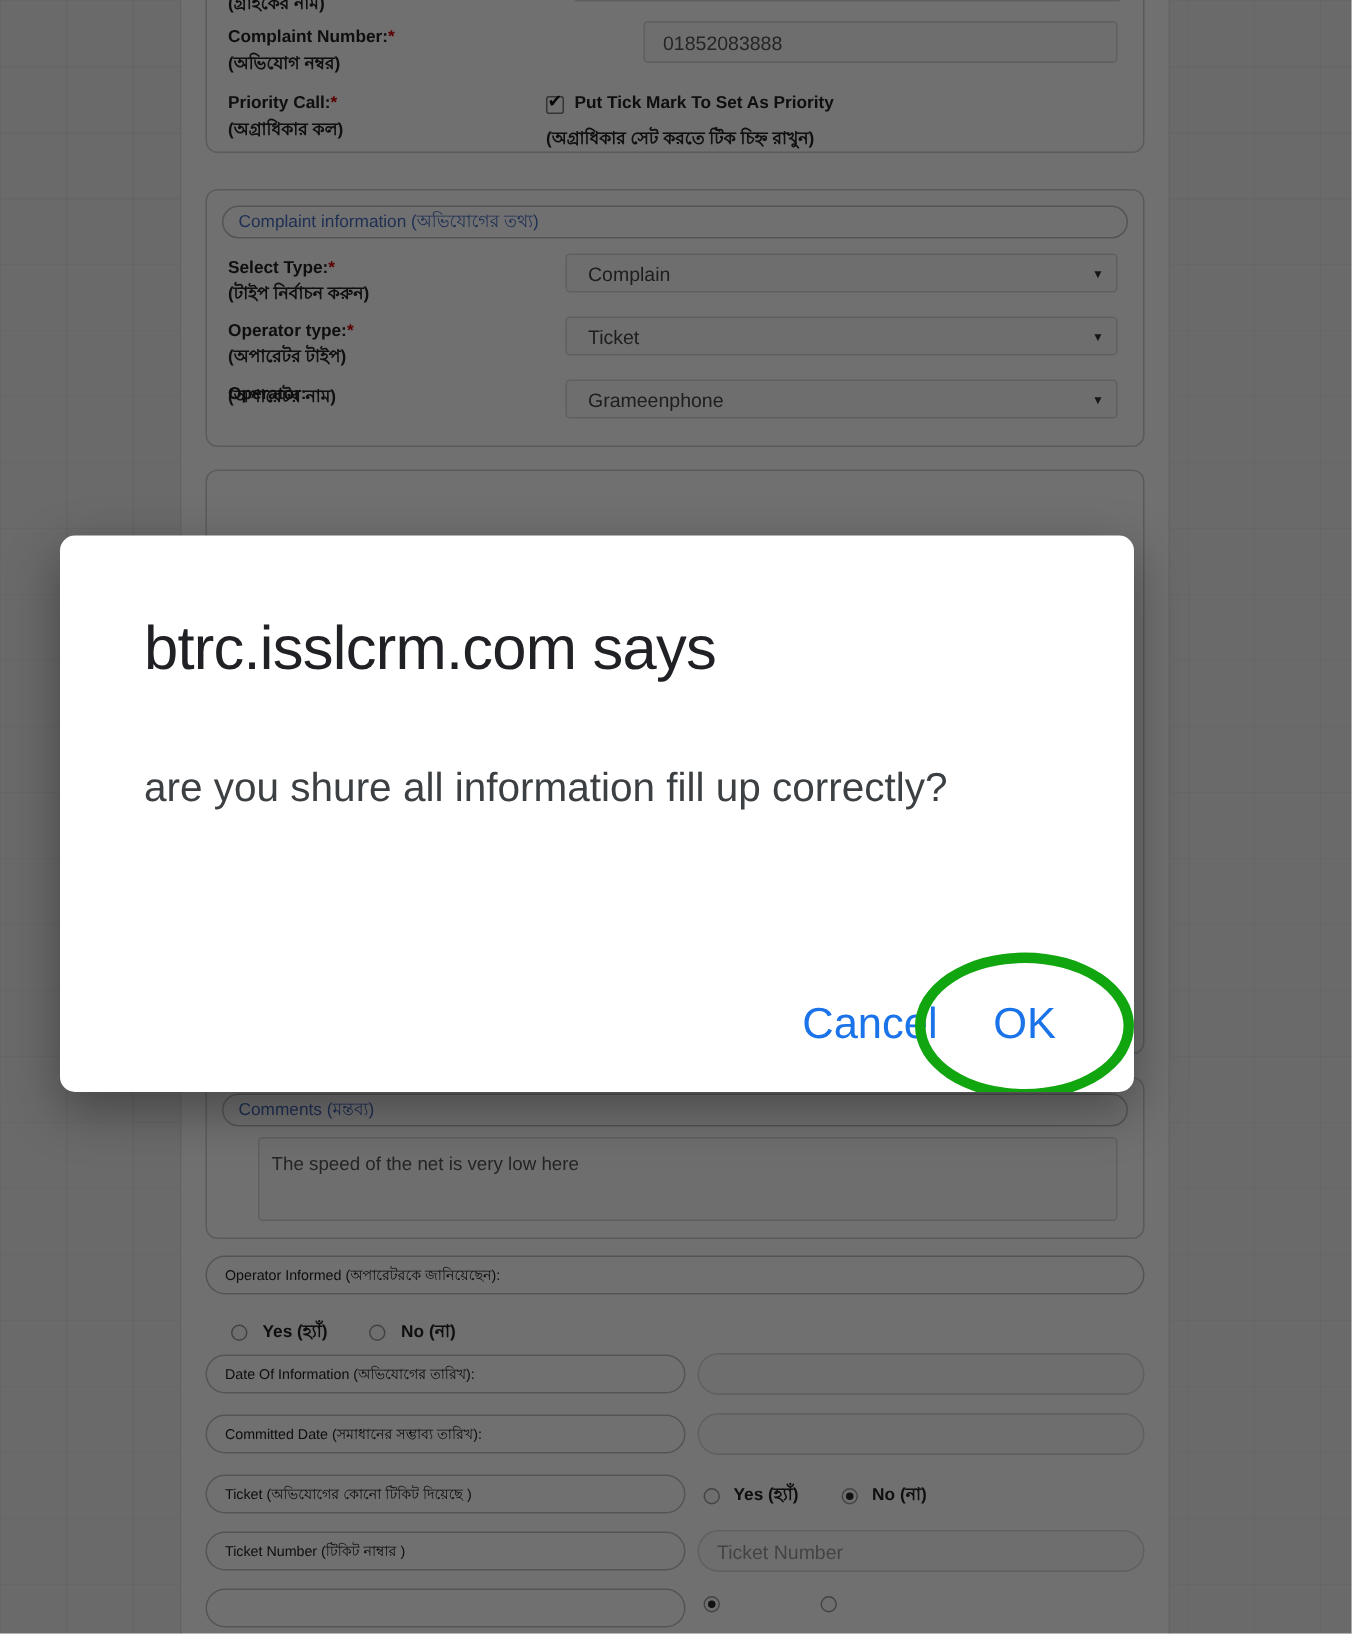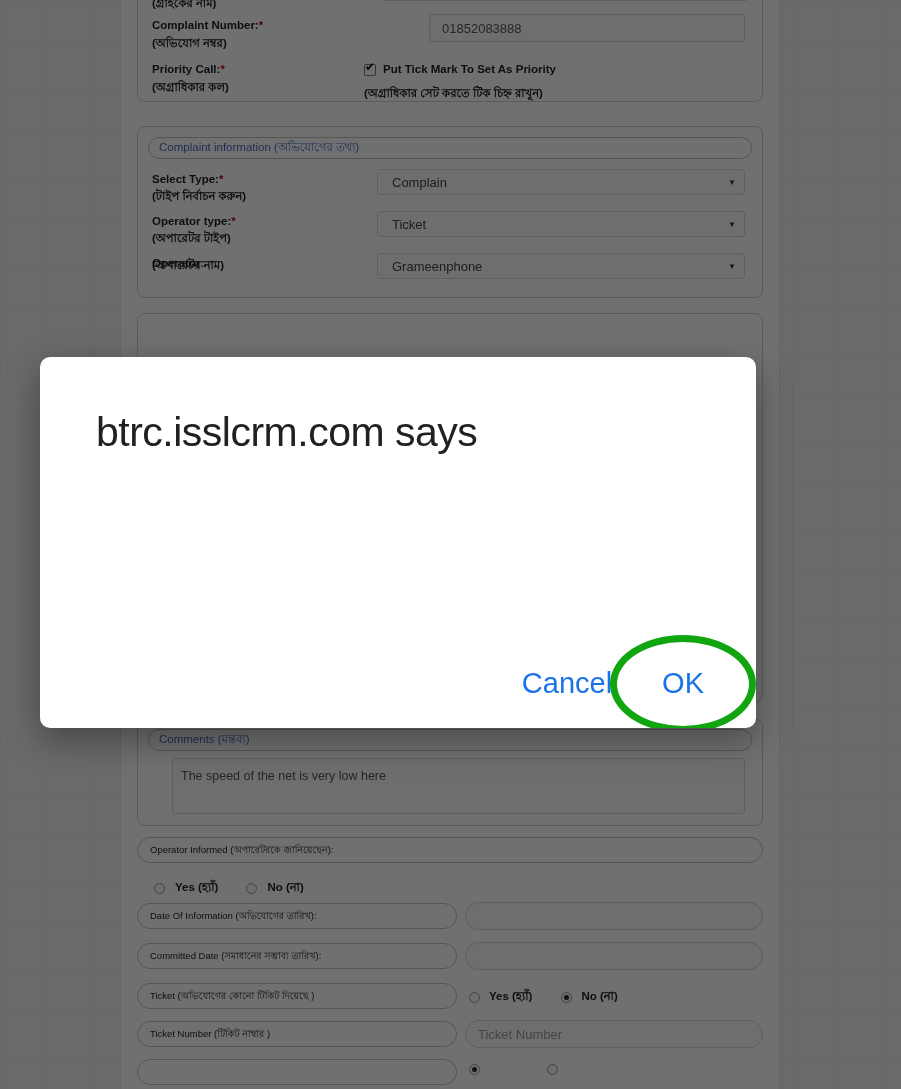--- a/index.html
+++ b/index.html
@@ -139,21 +139,21 @@
     position: absolute; left: 56px; top: 52px;
     font-size: 41px; color: #202124; font-weight: normal;
     letter-spacing: -0.5px;
   }
   #dialog-message {
     position: absolute; left: 56px; top: 153px; right: 40px;
     font-size: 27px; color: #3c4043; font-weight: normal;
   }
   #dialog-actions {
     position: absolute; right: 42px; bottom: 22px;
-    display: flex; align-items: center; gap: 30px;
+    display: flex; align-items: center; gap: 17px;
   }
   .dlg-btn {
     background: transparent; border: none; cursor: pointer;
     color: #1a73e8; font-size: 29px;
     font-family: "Liberation Sans", sans-serif;
     padding: 6px 10px;
   }
   #ok-wrap { position: relative; display: flex; align-items: center; justify-content: center; }
   #ok-highlight {
     position: absolute; left: 50%; top: 50%;
@@ -296,20 +296,21 @@
       </div>
     </div>
 
   </div>
 </div>
 
 <div id="dimmer"></div>
 
 <div id="dialog">
   <div id="dialog-title">btrc.isslcrm.com says</div>
+  <div id="dialog-message">are you shure all information fill up correctly?</div>
   <div id="dialog-actions">
     <button class="dlg-btn">Cancel</button>
     <span id="ok-wrap">
       <span id="ok-highlight"></span>
       <button class="dlg-btn">OK</button>
     </span>
   </div>
 </div>
 
 </body></html>

